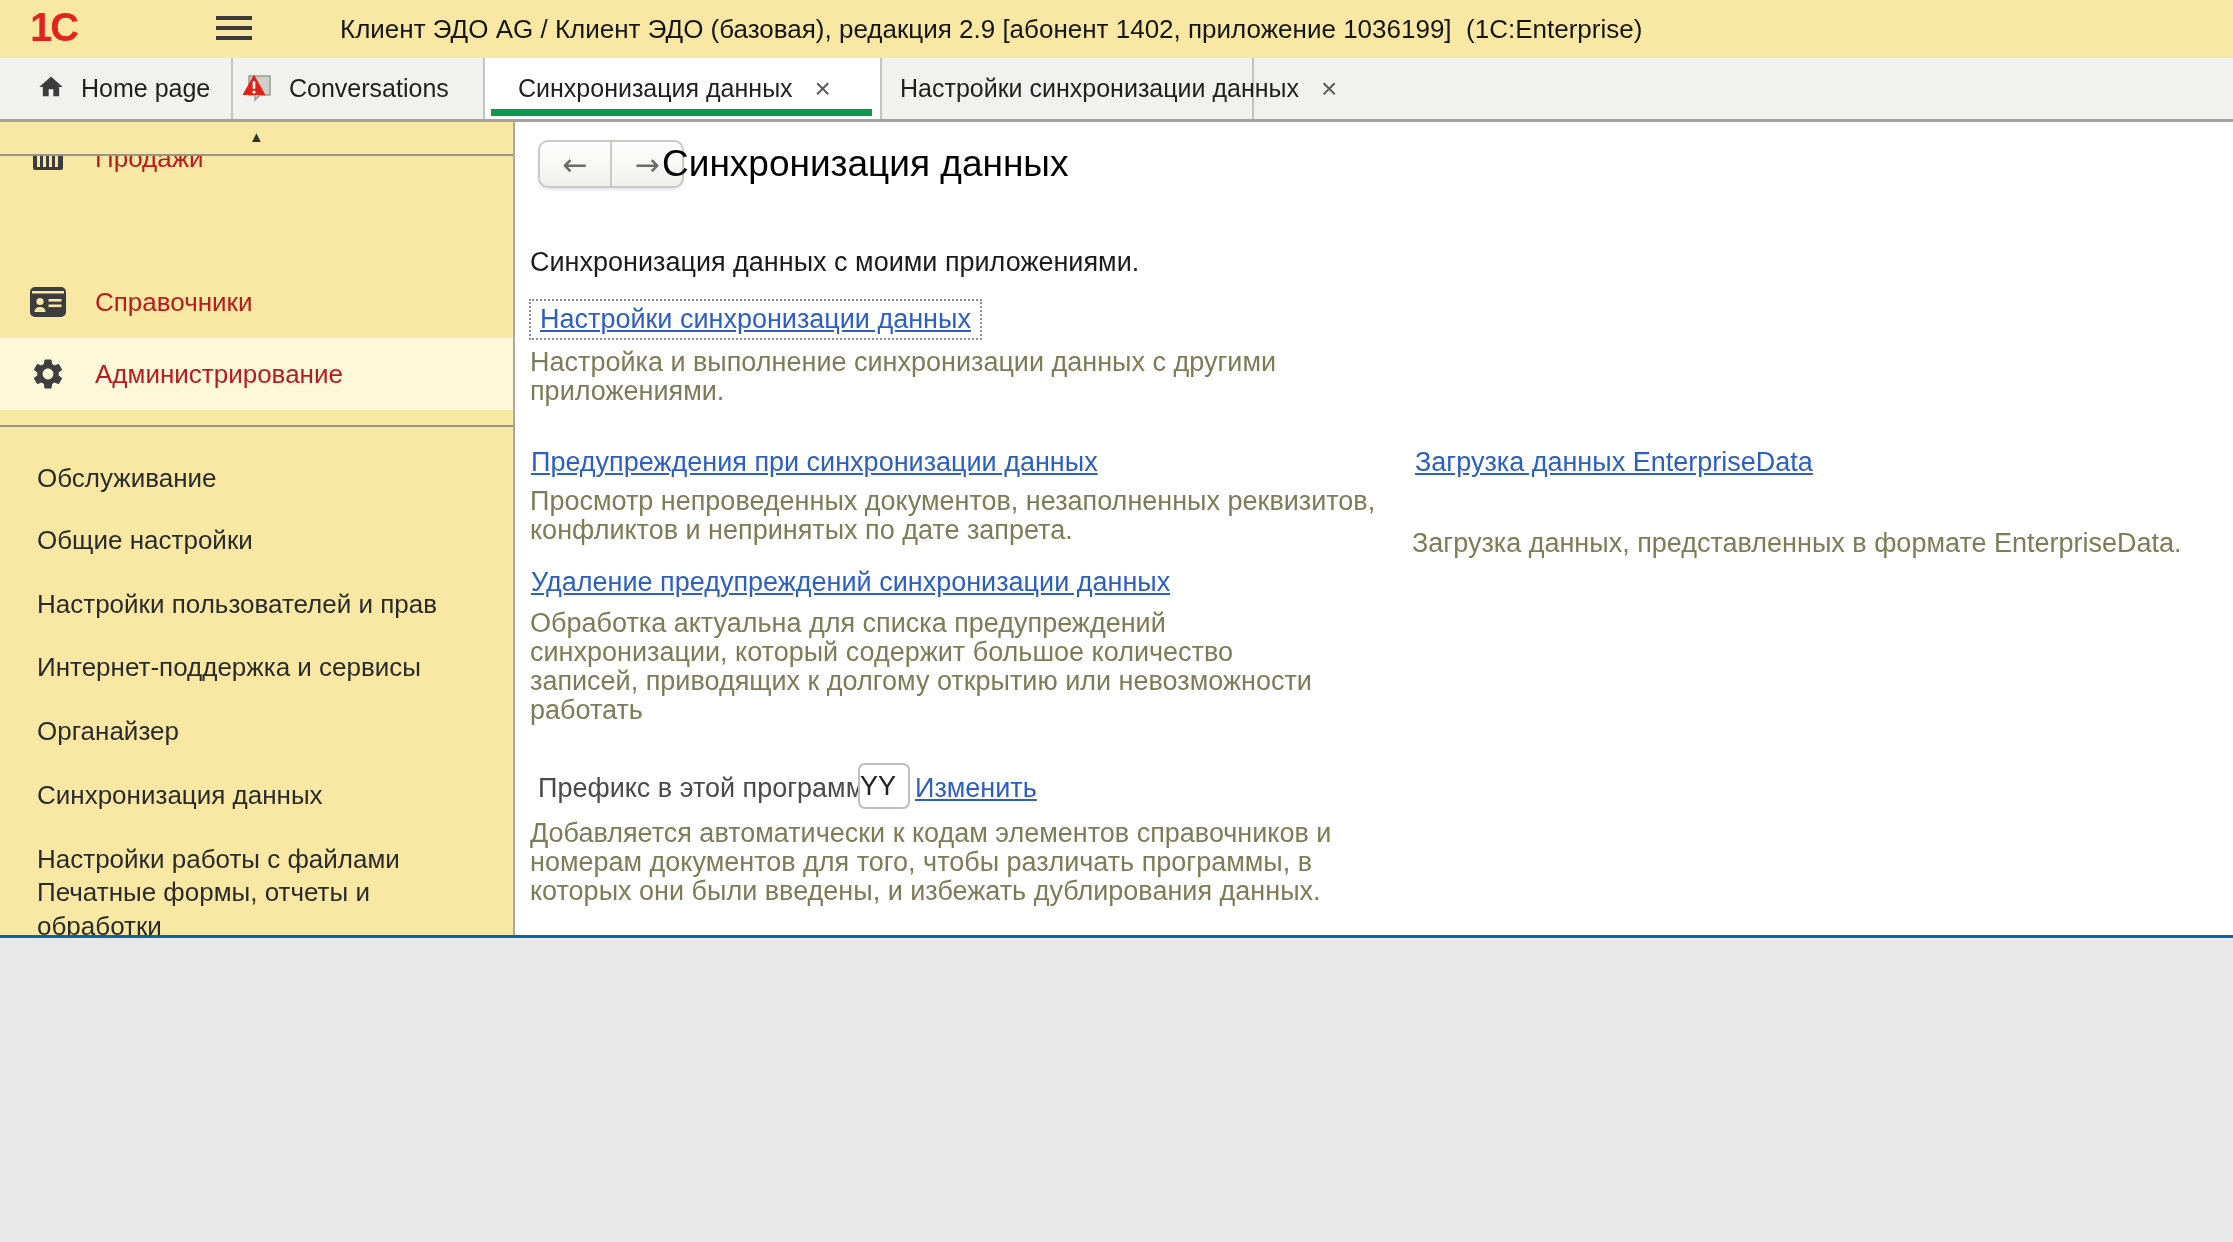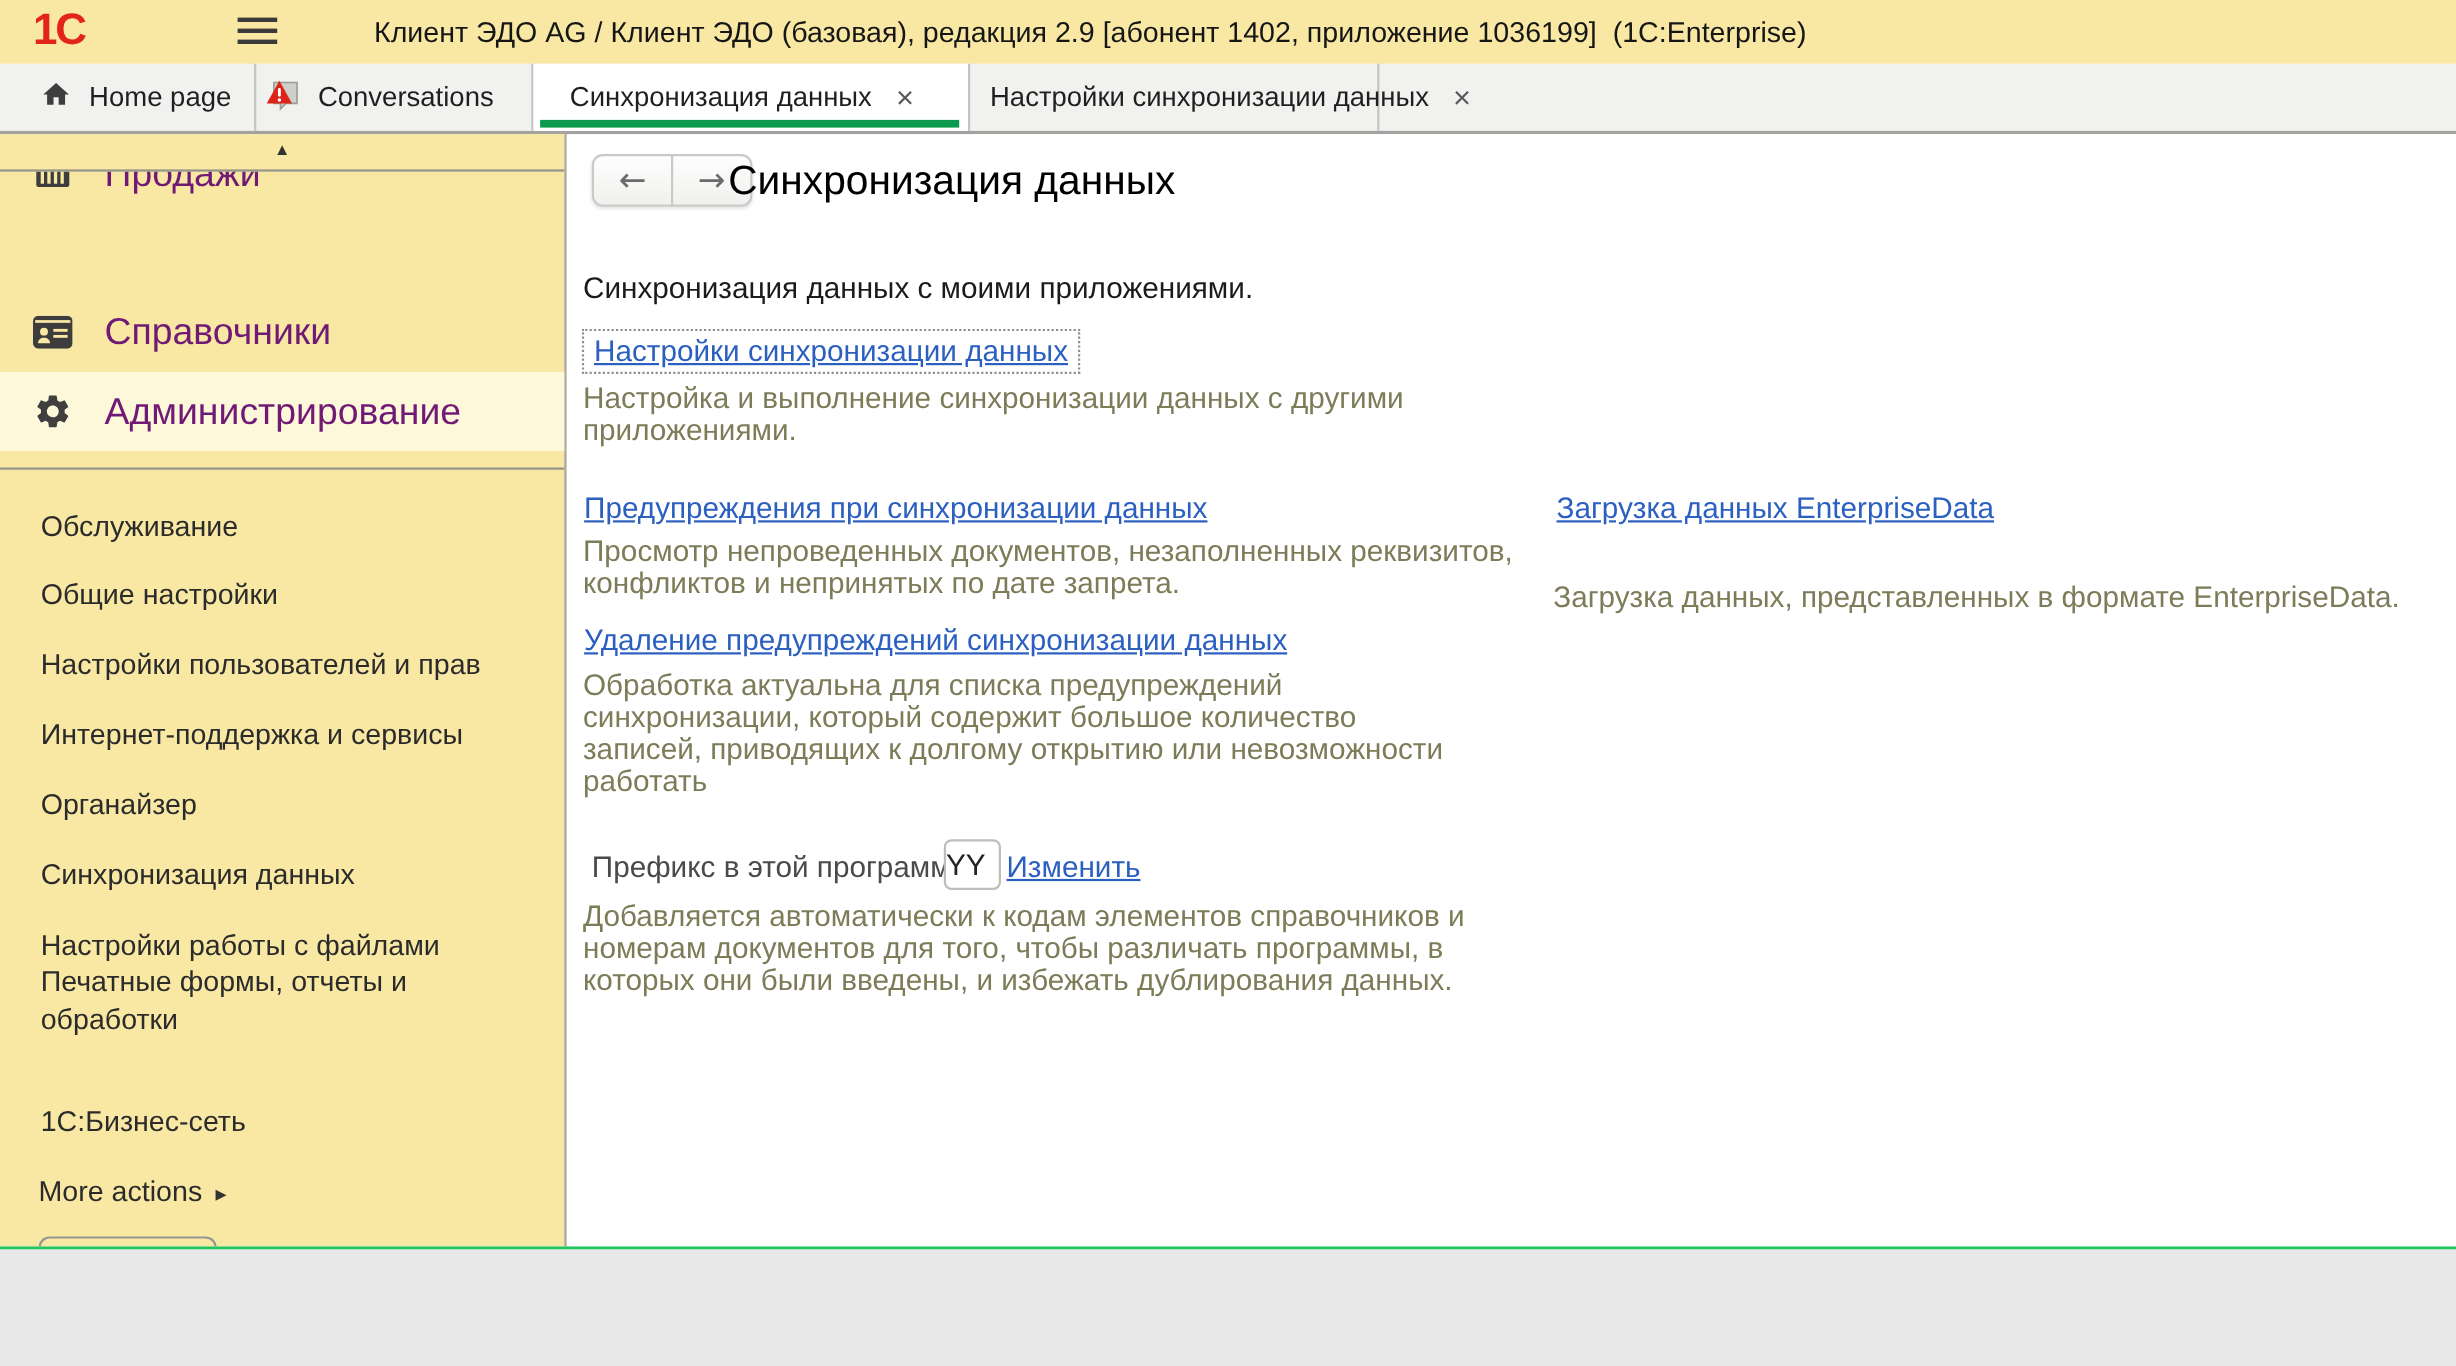--- a/index.html
+++ b/index.html
@@ -1,18 +1,18 @@
 <!DOCTYPE html>
 <html><head>
 <meta charset="utf-8">
 <style>
   html,body{margin:0;padding:0;background:#e8e8e8;}
-  #app{position:relative;width:2233px;height:1136px;background:#ffffff;
+  #app{position:relative;width:2233px;height:938px;background:#ffffff;
        font-family:"Liberation Sans",sans-serif;overflow:hidden;
-       border-bottom:3px solid #22c55e;box-sizing:border-box;}
+       border-bottom:3px solid #0369a1;box-sizing:border-box;}
 
   
   .titlebar{position:absolute;left:0;top:0;width:2233px;height:58px;background:#f8e8a3;}
   .logo{position:absolute;left:30px;top:5px;font-size:40px;font-weight:bold;color:#e3241c;letter-spacing:-2px;}
   .hamburger{position:absolute;left:216px;top:16px;width:38px;height:26px;cursor:pointer;}
   .hamburger span{display:block;width:36px;height:4px;background:#3a3a3a;margin-bottom:6px;}
   .window-title{position:absolute;left:340px;top:0;height:58px;line-height:58px;
                 font-size:26px;color:#161616;white-space:pre;}
 
   
@@ -26,21 +26,21 @@
   .tab-active{left:485px;width:397px;background:#ffffff;padding-left:33px;gap:16px;}
   .tab-active::after{content:"";position:absolute;left:6px;right:8px;bottom:3px;height:7px;background:#0b9a4d;}
   .tab-plain{left:882px;width:372px;padding-left:18px;gap:16px;}
   .tab-close{font-size:28px;color:#5a5a5a;line-height:1;margin-left:6px;cursor:pointer;}
 
   
   .sidebar{position:absolute;left:0;top:122px;width:515px;height:1120px;background:#f8e8a3;
            border-right:2px solid #a8a8a6;box-sizing:border-box;}
   .side-row{position:absolute;left:0;width:100%;height:72px;display:flex;align-items:center;cursor:pointer;}
   .side-row .sicon{position:absolute;left:30px;width:36px;display:flex;justify-content:center;}
-  .side-row .slabel{position:absolute;left:95px;font-size:34px;color:#701a75;white-space:nowrap;}
+  .side-row .slabel{position:absolute;left:95px;font-size:26px;color:#b91c1c;white-space:nowrap;}
   .side-row.hl{background:#fdf8da;}
   .scroll-overlay{position:absolute;left:0;top:0;width:100%;height:34px;background:#f8e8a3;
                   border-bottom:2px solid #95958b;text-align:center;box-sizing:border-box;cursor:pointer;}
   .scroll-overlay .glyph{font-size:15px;color:#333;line-height:30px;}
   .side-divider{position:absolute;left:0;top:303px;width:100%;border-top:2px solid #95958b;}
   .side-item{position:absolute;left:37px;height:44px;line-height:44px;font-size:26px;color:#2b2b2b;
              white-space:nowrap;cursor:pointer;}
   .side-item.two{height:72px;line-height:34px;white-space:pre-line;}
   .more-actions{position:absolute;left:35px;height:44px;line-height:44px;font-size:26px;color:#2b2b2b;cursor:pointer;}
   .more-actions .arr,.side-btn .arr{font-size:20px;color:#333;margin-left:12px;}

